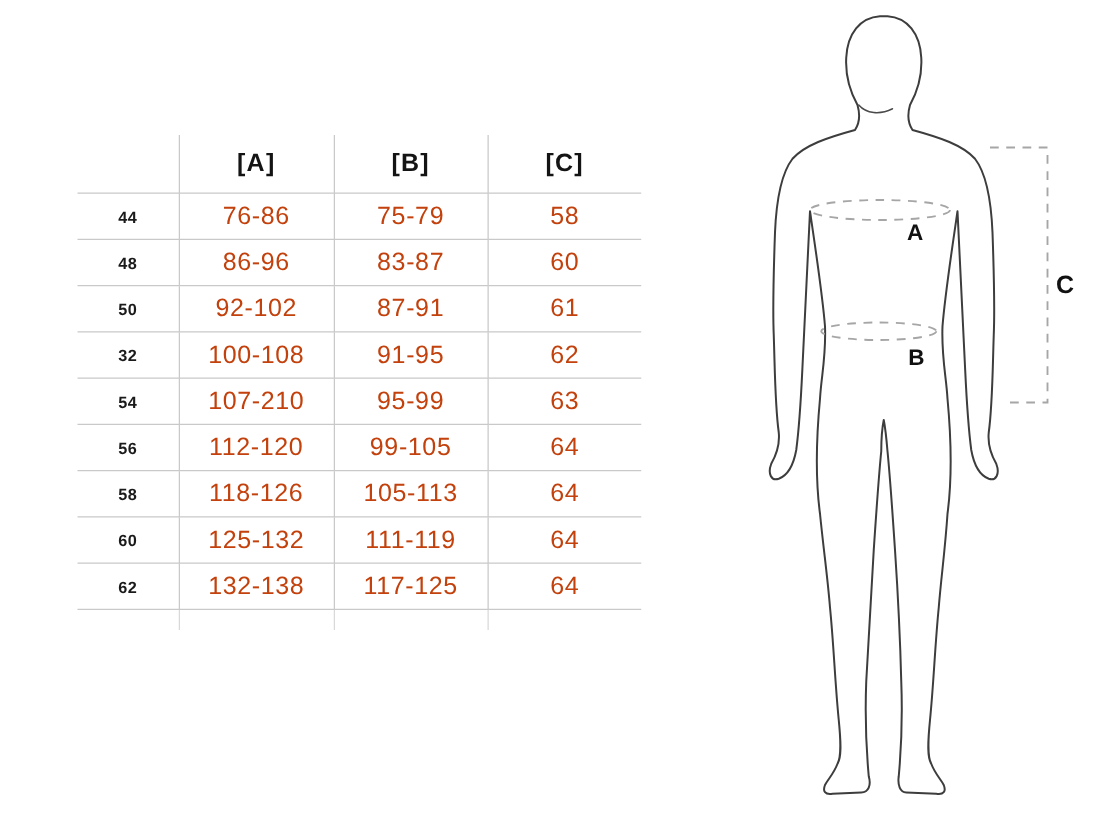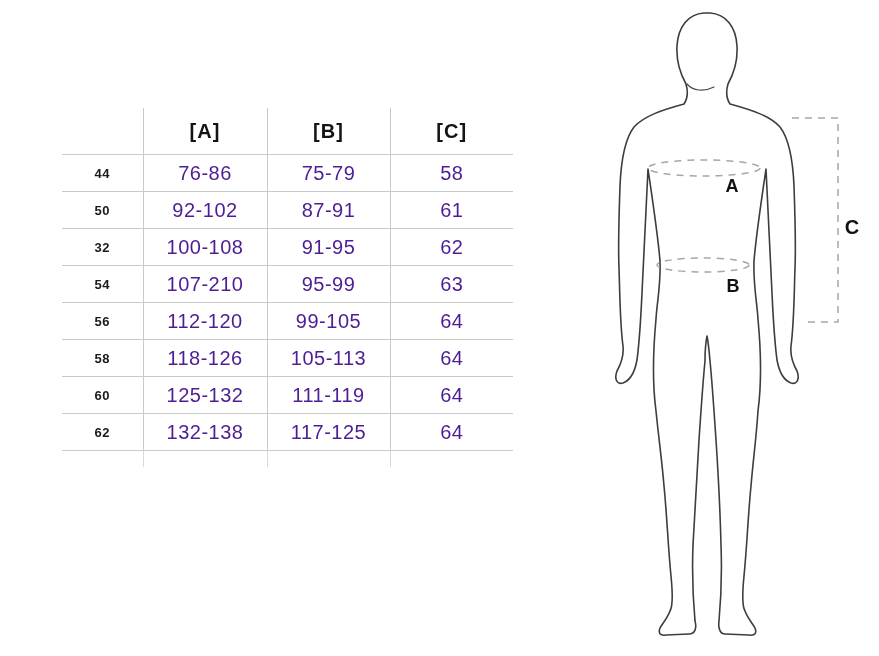--- a/index.html
+++ b/index.html
@@ -39,21 +39,21 @@
     border-bottom: 1px solid #c9c9c9;
     font-size: 20px;
     font-weight: 700;
     color: #141414;
     letter-spacing: 1px;
   }
   #size-table tbody td {
     height: 36px;
     border-bottom: 1px solid #c9c9c9;
     font-size: 20px;
-    color: #4c1d95;
+    color: #c2410c;
     letter-spacing: 0.5px;
   }
   #size-table tbody td.size {
     font-size: 13px;
     font-weight: 700;
     color: #1a1a1a;
     letter-spacing: 0.5px;
   }
   #size-table tbody tr.stub td {
     height: 16px;
@@ -94,20 +94,26 @@
         <th>[B]</th>
         <th>[C]</th>
       </tr>
     </thead>
     <tbody>
       <tr>
         <td class="size">44</td>
         <td>76-86</td>
         <td>75-79</td>
         <td>58</td>
+      </tr>
+      <tr>
+        <td class="size">48</td>
+        <td>86-96</td>
+        <td>83-87</td>
+        <td>60</td>
       </tr>
       <tr>
         <td class="size">50</td>
         <td>92-102</td>
         <td>87-91</td>
         <td>61</td>
       </tr>
       <tr>
         <td class="size">32</td>
         <td>100-108</td>

